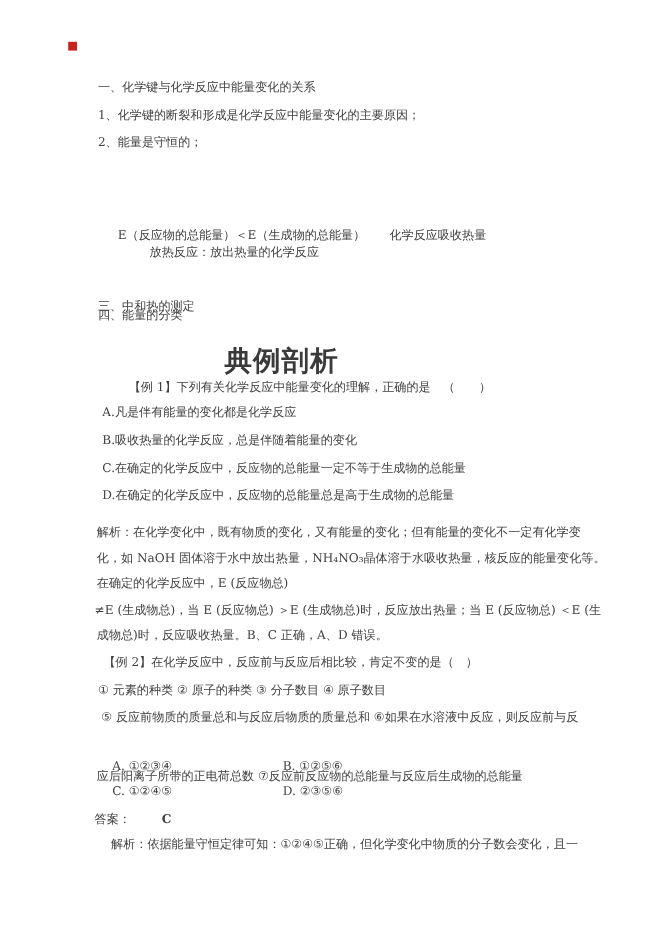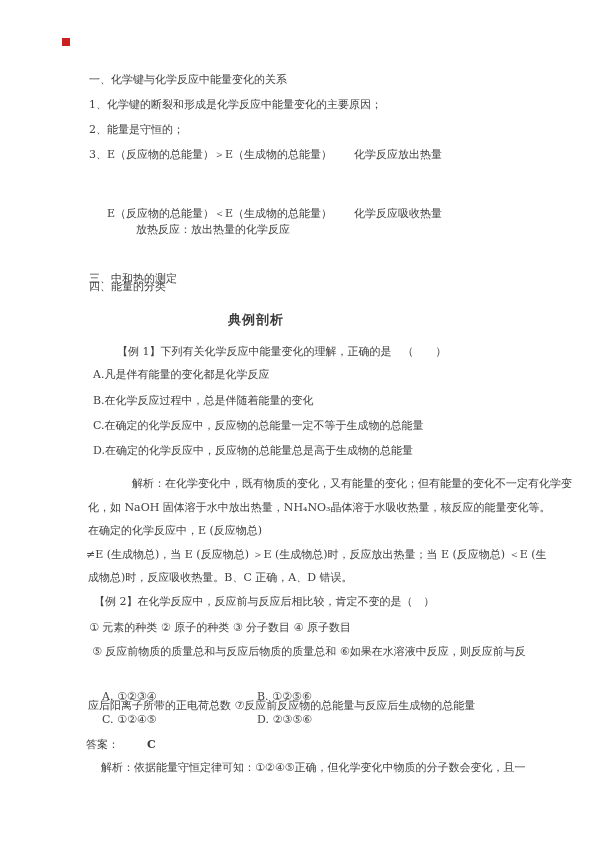--- a/index.html
+++ b/index.html
@@ -9,48 +9,47 @@
     color:#404040;
   }
   .page{position:absolute;left:0;top:0;width:600px;height:850px;background:#ffffff;}
   .ln{
     position:absolute;white-space:pre;
     font-size:11px;line-height:14px;
   }
   .marker{position:absolute;left:62px;top:38px;width:8px;height:8px;}
   .section-heading{
     position:absolute;left:0;top:311px;width:512px;text-align:center;
-    font-size:13px;font-weight:bold;color:#3a3a3a;letter-spacing:1px;white-space:pre;
+    font-size:25px;font-weight:bold;color:#3a3a3a;letter-spacing:1px;white-space:pre;
   }
   .answer-value{font-weight:bold;}
 </style>
 </head>
 <body>
 
 <div class="page">
 
   <div class="marker" id="red-marker" style="background: rgb(201, 33, 30);"></div>
 
   <div class="ln" style="left:89px;top:73px;">一、化学键与化学反应中能量变化的关系</div>
   <div class="ln" style="left:89px;top:98px;">1、化学键的断裂和形成是化学反应中能量变化的主要原因；</div>
   <div class="ln" style="left:89px;top:123px;">2、能量是守恒的；</div>
-  <div class="ln" style="left:89px;top:148px;">3、E（反应物的总能量）＞E（生成物的总能量）　　化学反应放出热量</div>
   <div class="ln" style="left:107px;top:173px;margin-top:34px;">E（反应物的总能量）＜E（生成物的总能量）　　化学反应吸收热量</div>
   <div class="ln" style="left:136px;top:223px;">放热反应：放出热量的化学反应</div>
   <div class="ln" style="left:89px;top:272px;">三、中和热的测定</div>
   <div class="ln" style="left:89px;top:280px;">四、能量的分类</div>
 
   <div class="section-heading">典例剖析</div>
 
   <div class="ln" style="left:89px;top:345px;margin-left:28px;">【例 1】下列有关化学反应中能量变化的理解，正确的是　（　　）</div>
   <div class="ln" style="left:93px;top:368px;">A.凡是伴有能量的变化都是化学反应</div>
-  <div class="ln" style="left:93px;top:394px;">B.在化学反应过程中，总是伴随着能量的变化</div>
+  <div class="ln" style="left:93px;top:394px;">B.吸收热量的化学反应，总是伴随着能量的变化</div>
   <div class="ln" style="left:93px;top:419px;">C.在确定的化学反应中，反应物的总能量一定不等于生成物的总能量</div>
   <div class="ln" style="left:93px;top:444px;">D.在确定的化学反应中，反应物的总能量总是高于生成物的总能量</div>
-  <div class="ln" style="left:88px;top:477px;margin-left:44px;">解析：在化学变化中，既有物质的变化，又有能量的变化；但有能量的变化不一定有化学变</div>
+  <div class="ln" style="left:88px;top:477px;">解析：在化学变化中，既有物质的变化，又有能量的变化；但有能量的变化不一定有化学变</div>
   <div class="ln" style="left:88px;top:501px;">化，如 NaOH 固体溶于水中放出热量，NH₄NO₃晶体溶于水吸收热量，核反应的能量变化等。</div>
   <div class="ln" style="left:88px;top:524px;">在确定的化学反应中，E (反应物总)</div>
   <div class="ln" style="left:86px;top:548px;">≠E (生成物总)，当 E (反应物总) ＞E (生成物总)时，反应放出热量；当 E (反应物总) ＜E (生</div>
   <div class="ln" style="left:88px;top:571px;">成物总)时，反应吸收热量。B、C 正确，A、D 错误。</div>
 
   <div class="ln" style="left:94px;top:595px;">【例 2】在化学反应中，反应前与反应后相比较，肯定不变的是（　）</div>
   <div class="ln" style="left:89px;top:621px;">① 元素的种类 ② 原子的种类 ③ 分子数目 ④ 原子数目</div>
   <div class="ln" style="left:92px;top:645px;">⑤ 反应前物质的质量总和与反应后物质的质量总和 ⑥如果在水溶液中反应，则反应前与反</div>
   <div class="ln" style="left:88px;top:667px;margin-top:32px;">应后阳离子所带的正电荷总数 ⑦反应前反应物的总能量与反应后生成物的总能量</div>
 

